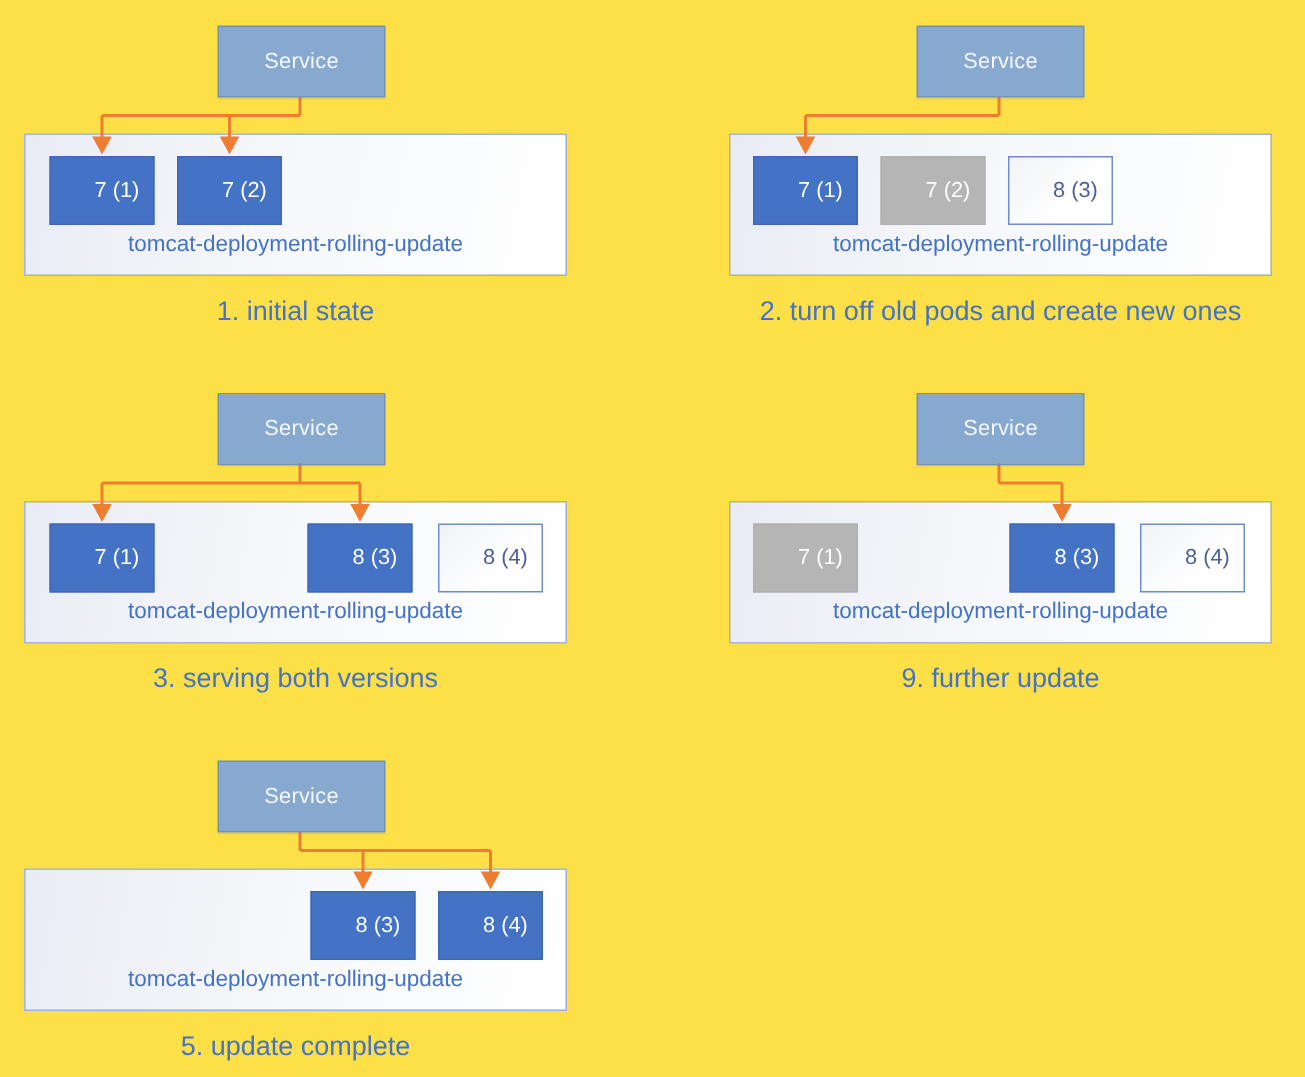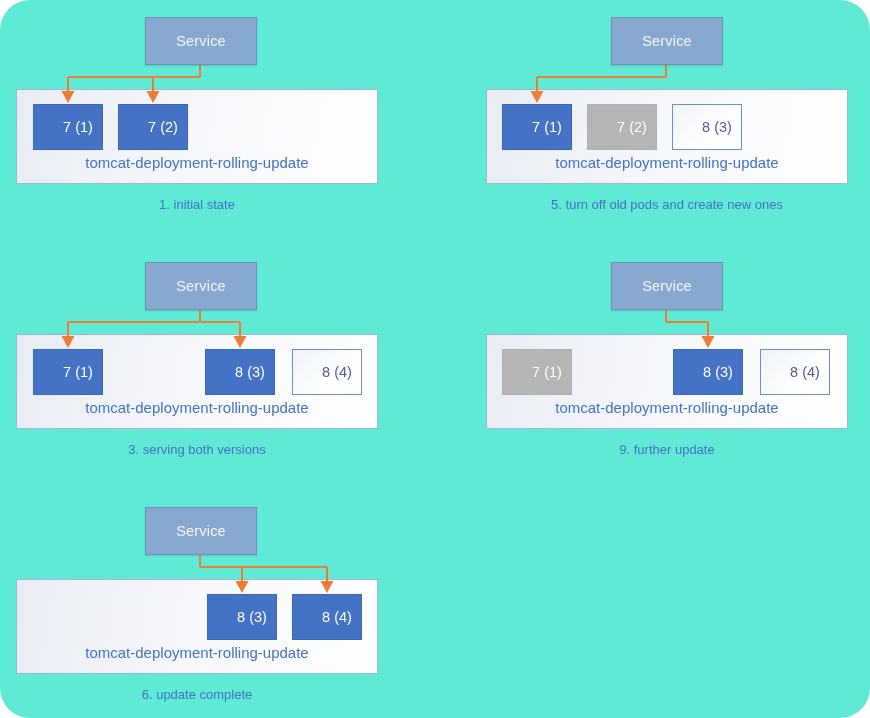--- a/index.html
+++ b/index.html
@@ -1,38 +1,38 @@
 <!DOCTYPE html>
 <html style="--pod_active: #4472C4; --pod_stopped: #B5B5B5; --pod_new_border: #6F8EC9; --pod_new_text: #4E6091; --service_fill: #87A8CF; --service_border: #7191B8; --arrow: #ED7D31; --deployment_text: #4472C4; --caption_text: #4472C4; --container_border: #A3B5D7;"><head>
 <meta charset="utf-8">
 <style>
   html,body{margin:0;padding:0;background:#ffffff;}
   body{font-family:"Liberation Sans","DejaVu Sans",sans-serif;}
-  .canvas{position:relative;width:870px;height:718px;background:#5eead4;overflow:hidden;border-radius:30px;}
+  .canvas{position:relative;width:870px;height:718px;background:#fde047;overflow:hidden;}
   .panel{position:absolute;width:435px;height:245px;}
   .arrows{position:absolute;left:0;top:0;width:435px;height:245px;pointer-events:none;}
   .service{position:absolute;top:17px;width:110px;height:46px;
            background:linear-gradient(180deg,var(--service_fill) 0%,var(--service_fill) 100%);
            border:1px solid var(--service_border);
            display:flex;align-items:center;justify-content:center;
            box-shadow:0 1px 1px rgba(90,110,140,.25);}
   .service-label{color:#f4f7fb;font-size:14.5px;letter-spacing:.2px;}
   .container-box{position:absolute;top:89px;width:362px;height:95px;box-sizing:border-box;
            background:linear-gradient(100deg,#e9ecf3 0%,#f6f8fb 50%,#ffffff 100%);
            border:1.5px solid var(--container_border);}
   .pod{position:absolute;top:104px;width:70px;height:46px;box-sizing:border-box;
            display:flex;align-items:center;justify-content:center;font-size:14.5px;padding-left:20px;}
   .pod--active{background:var(--pod_active);border:1px solid #3e68b5;color:#ffffff;}
   .pod--stopped{background:var(--pod_stopped);border:1px solid #b0b0b0;color:#ffffff;}
   .pod--new{background:linear-gradient(135deg,#f1f3f8 0%,#ffffff 65%);
            border:1.5px solid var(--pod_new_border);color:var(--pod_new_text);}
   .deploy-label{position:absolute;top:154px;width:362px;text-align:center;
            color:var(--deployment_text);font-size:15px;}
   .caption{position:absolute;top:197px;width:362px;text-align:center;
-           color:var(--caption_text);font-size:13px;}
+           color:var(--caption_text);font-size:18px;}
 </style>
 </head>
 <body>
 
 <div class="canvas">
   <section class="panel" style="left: 0px; top: 0px;">
     <div class="container-box" style="left: 16px;"></div>
     <svg class="arrows" viewBox="0 0 435 245">
         <path d="M 200 63 V 77 M 68 77 H 200 M 68 77 V 92 M 153 77 V 92 " fill="none" stroke="#ED7D31" stroke-width="2"></path>
         <polygon points="61.5,91 74.5,91 68,103" fill="#ED7D31"></polygon>
@@ -54,21 +54,21 @@
   <section class="panel" style="left: 435px; top: 0px;">
     <div class="container-box" style="left: 51px;"></div>
     <svg class="arrows" viewBox="0 0 435 245">
         <path d="M 231 63 V 77 M 102 77 H 231 M 102 77 V 92 " fill="none" stroke="#ED7D31" stroke-width="2"></path>
         <polygon points="95.5,91 108.5,91 102,103" fill="#ED7D31"></polygon>
       </svg>
     <div class="service" style="left: 176px;">
       <span class="service-label">Service</span>
     </div>
     <div class="deploy-label" style="left: 51px;">tomcat-deployment-rolling-update</div>
-    <div class="caption" style="left: 51px;">5. turn off old pods and create new ones</div>
+    <div class="caption" style="left: 51px;">2. turn off old pods and create new ones</div>
   <div class="pod pod--active" style="left: 67px;">
         <span>7 (1)</span>
       </div>
       <div class="pod pod--stopped" style="left: 152px;">
         <span>7 (2)</span>
       </div>
       <div class="pod pod--new" style="left: 237px;">
         <span>8 (3)</span>
       </div>
     </section>
@@ -122,21 +122,21 @@
     <div class="container-box" style="left: 16px;"></div>
     <svg class="arrows" viewBox="0 0 435 245">
         <path d="M 200 63 V 77 M 200 77 H 327 M 242 77 V 92 M 327 77 V 92 " fill="none" stroke="#ED7D31" stroke-width="2"></path>
         <polygon points="235.5,91 248.5,91 242,103" fill="#ED7D31"></polygon>
         <polygon points="320.5,91 333.5,91 327,103" fill="#ED7D31"></polygon>
       </svg>
     <div class="service" style="left: 145px;">
       <span class="service-label">Service</span>
     </div>
     <div class="deploy-label" style="left: 16px;">tomcat-deployment-rolling-update</div>
-    <div class="caption" style="left: 16px;">6. update complete</div>
+    <div class="caption" style="left: 16px;">5. update complete</div>
   <div class="pod pod--active" style="left: 207px;">
         <span>8 (3)</span>
       </div>
       <div class="pod pod--active" style="left: 292px;">
         <span>8 (4)</span>
       </div>
     </section>
 </div>
 
 </body></html>

